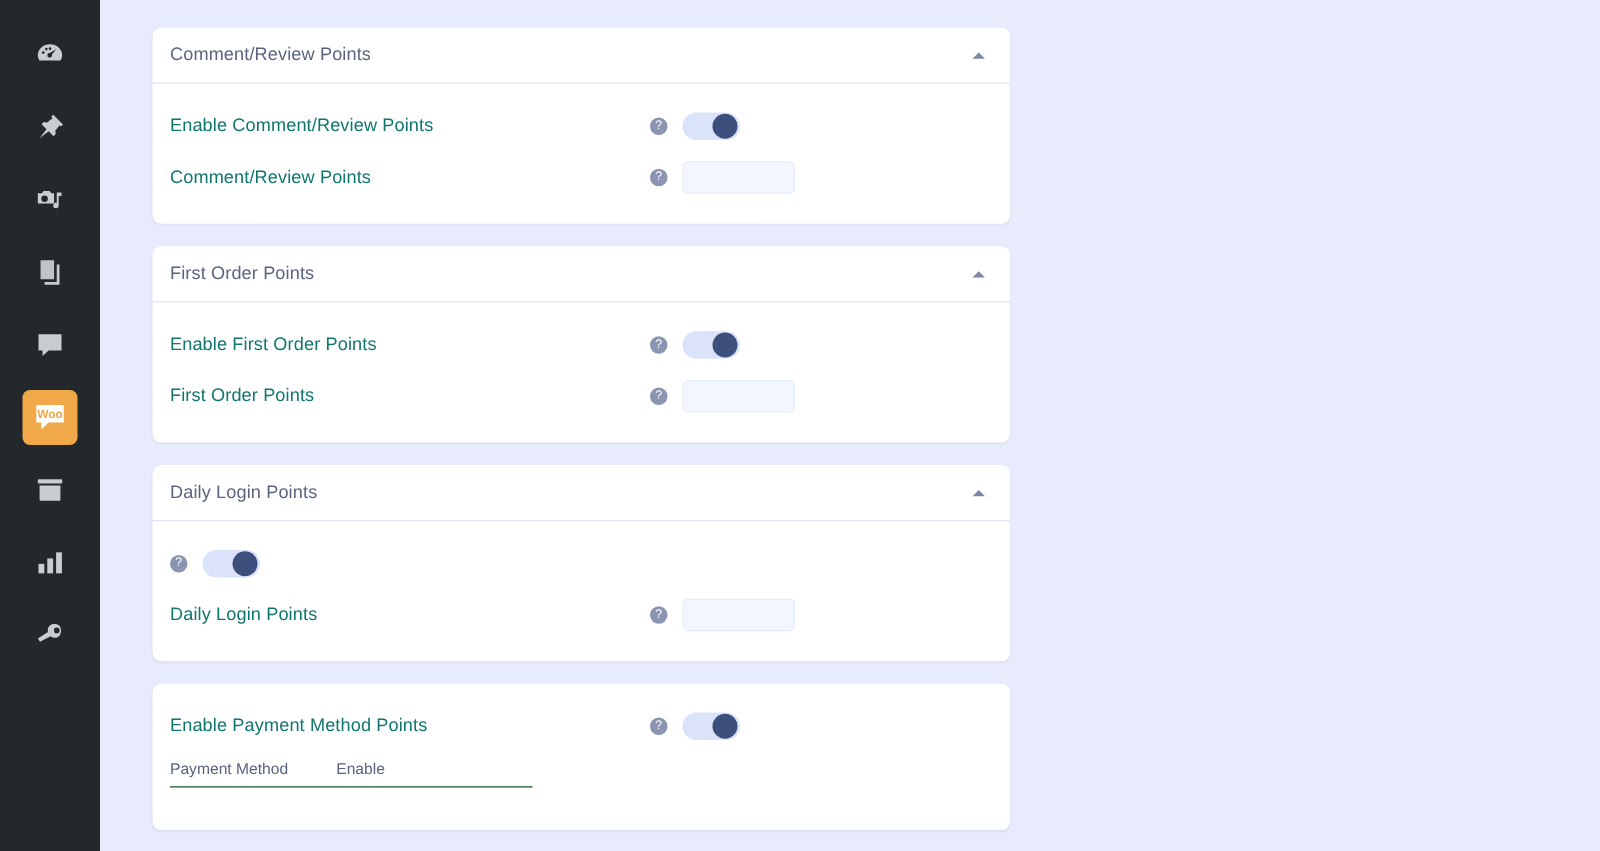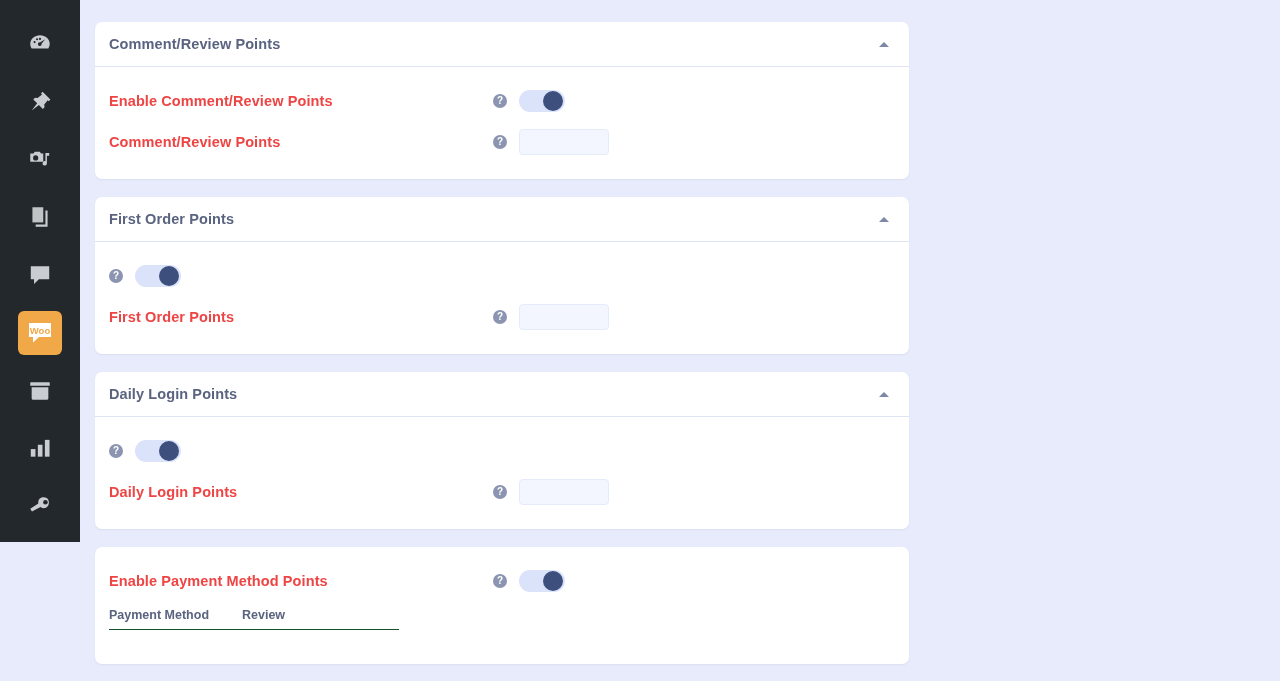--- a/index.html
+++ b/index.html
@@ -6,21 +6,21 @@
   html, body {
     width: 1280px; height: 681px;
     overflow: hidden;
     background: #e7ebfb;
     font-family: "Liberation Sans", sans-serif;
   }
   .app { display: flex; width: 1280px; height: 681px; }
 
   
   .sidebar {
-    width: 80px; min-width: 80px; height: 542px;
+    width: 80px; min-width: 80px; height: 681px;
     background: #23282d;
     display: flex; flex-direction: column; align-items: center;
     padding-top: 22px;
   }
   .side-item {
     width: 44px; height: 44px;
     margin-bottom: 14px;
     display: flex; align-items: center; justify-content: center;
     border-radius: 6px;
   }
@@ -28,27 +28,26 @@
   .side-item.active { background: #f0a848; }
 
   
   .content {
     flex: 1; height: 681px;
     background: #e7ebfb;
     overflow: hidden;
     padding: 22px 0 0 0;
   }
   .panel {
-    width: 814px;
-    margin: 0 0 18px 15px;
+    width: 686px;
+    margin: 0 0 18px 42px;
     background: #ffffff;
     border-radius: 7px;
     box-shadow: 0 1px 2px rgba(60,72,120,.07);
     overflow: hidden;
-    font-weight: bold;
   }
   .panel-header {
     height: 45px;
     display: flex; align-items: center; justify-content: space-between;
     padding: 0 20px 0 14px;
     border-bottom: 1px solid #dfe4f5;
   }
   .panel-title {
     font-size: 14.5px;
     color: #5a6480;
@@ -63,21 +62,21 @@
   .panel-body { padding: 14px 14px 16px 14px; }
 
   .row {
     display: flex; align-items: flex-start;
     min-height: 41px;
     padding: 6px 0;
   }
   .row-label {
     width: 384px; min-width: 384px;
     font-size: 14.5px;
-    color: #ef4444;
+    color: #0f766e;
     padding-top: 6px;
     letter-spacing: .1px;
   }
   .row-ctl { display: flex; align-items: flex-start; }
 
   .help {
     width: 14px; height: 14px; min-width: 14px;
     border-radius: 50%;
     background: #8b95b2;
     color: #fff;
@@ -250,20 +249,21 @@
       </div>
     </section>
 
     <section class="panel">
       <div class="panel-header">
         <span class="panel-title">First Order Points</span>
         <span class="chev"></span>
       </div>
       <div class="panel-body">
         <div class="row">
+          <div class="row-label">Enable First Order Points</div>
           <div class="row-ctl">
             <span class="help">?</span>
             <div class="toggle">
               <span class="knob"></span>
             </div>
           </div>
         </div>
         <div class="row">
           <div class="row-label">First Order Points</div>
           <div class="row-ctl">
@@ -307,21 +307,21 @@
             <div class="toggle">
               <span class="knob"></span>
             </div>
           </div>
         </div>
         <div class="row">
           <div class="row-ctl">
             <div class="pm-table">
               <div class="pm-head">
                 <span class="c1">Payment Method</span>
-                <span class="c2">Review</span>
+                <span class="c2">Enable</span>
               </div>
               <div class="pm-row">
                 
                 
                 
               </div>
             </div>
           </div>
         </div>
       </div>

